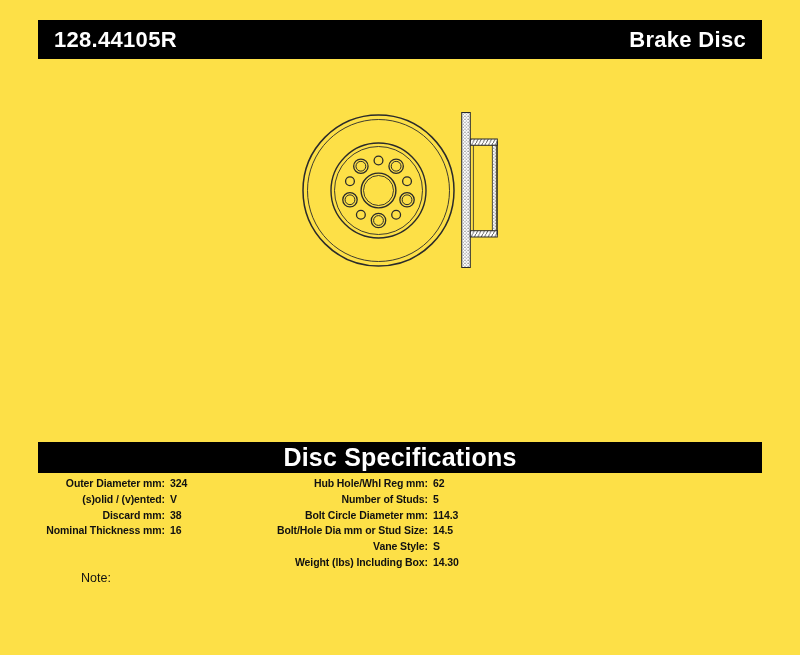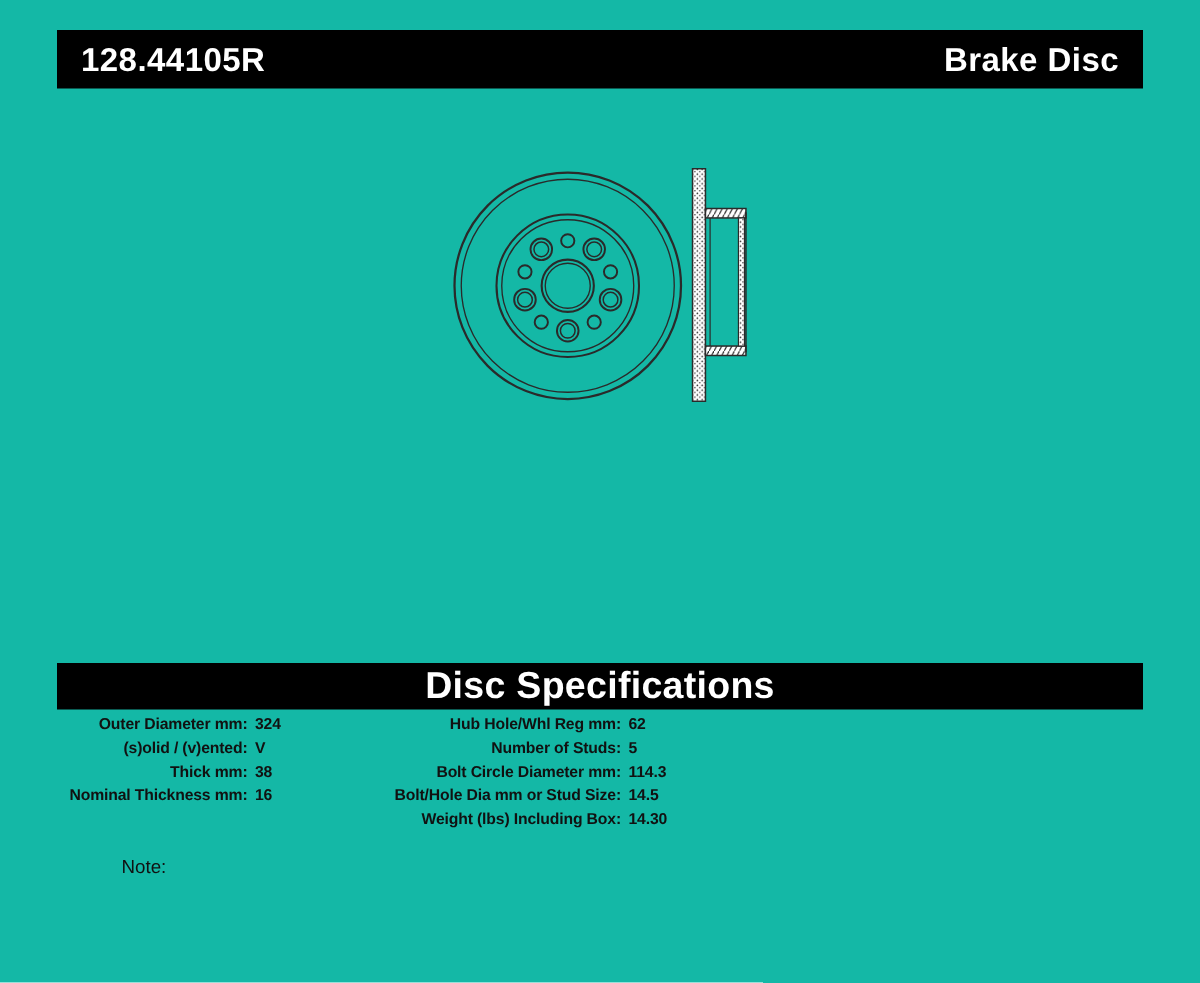--- a/index.html
+++ b/index.html
@@ -9,21 +9,21 @@
     width: 800px;
     height: 655px;
     font-family: "Liberation Sans", sans-serif;
     position: relative;
     overflow: hidden;
   }
   .page {
     position: relative;
     width: 800px;
     height: 655px;
-    background: #14b8a6;
+    background: #fde047;
   }
   .bar {
     position: absolute;
     left: 38px;
     width: 724px;
     background: #000000;
     color: #ffffff;
     display: flex;
     align-items: center;
     box-sizing: border-box;
@@ -54,21 +54,21 @@
   }
   .spec-col {
     position: absolute;
     top: 476px;
     font-size: 10.5px;
     font-weight: bold;
     color: #111111;
     letter-spacing: -0.1px;
   }
   .spec-col.col-left   { left: 38px;  }
-  .spec-col.col-mid    { left: 259px; }
+  .spec-col.col-mid    { left: 273px; }
   .spec-col.col-right  { left: 555px; }
   .spec-row {
     display: grid;
     column-gap: 5px;
     line-height: 15.8px;
     white-space: nowrap;
   }
   .col-left  .spec-row { grid-template-columns: 127px auto; }
   .col-mid   .spec-row { grid-template-columns: 155px auto; }
   .col-right .spec-row { grid-template-columns: 95px  auto; }
@@ -160,21 +160,21 @@
   <div class="spec-col col-left">
     <div class="spec-row">
       <span class="spec-label">Outer Diameter mm:</span>
       <span class="spec-value">324</span>
     </div>
     <div class="spec-row">
       <span class="spec-label">(s)olid / (v)ented:</span>
       <span class="spec-value">V</span>
     </div>
     <div class="spec-row">
-      <span class="spec-label">Thick mm:</span>
+      <span class="spec-label">Discard mm:</span>
       <span class="spec-value">38</span>
     </div>
     <div class="spec-row">
       <span class="spec-label">Nominal Thickness mm:</span>
       <span class="spec-value">16</span>
     </div>
   </div>
 
   <div class="spec-col col-mid">
     <div class="spec-row">
@@ -187,20 +187,24 @@
     </div>
     <div class="spec-row">
       <span class="spec-label">Bolt Circle Diameter mm:</span>
       <span class="spec-value">114.3</span>
     </div>
     <div class="spec-row">
       <span class="spec-label">Bolt/Hole Dia mm or Stud Size:</span>
       <span class="spec-value">14.5</span>
     </div>
     <div class="spec-row">
+      <span class="spec-label">Vane Style:</span>
+      <span class="spec-value">S</span>
+    </div>
+    <div class="spec-row">
       <span class="spec-label">Weight (lbs) Including Box:</span>
       <span class="spec-value">14.30</span>
     </div>
   </div>
 
 
   <div class="note-label">Note:</div>
 
 </div>
 

